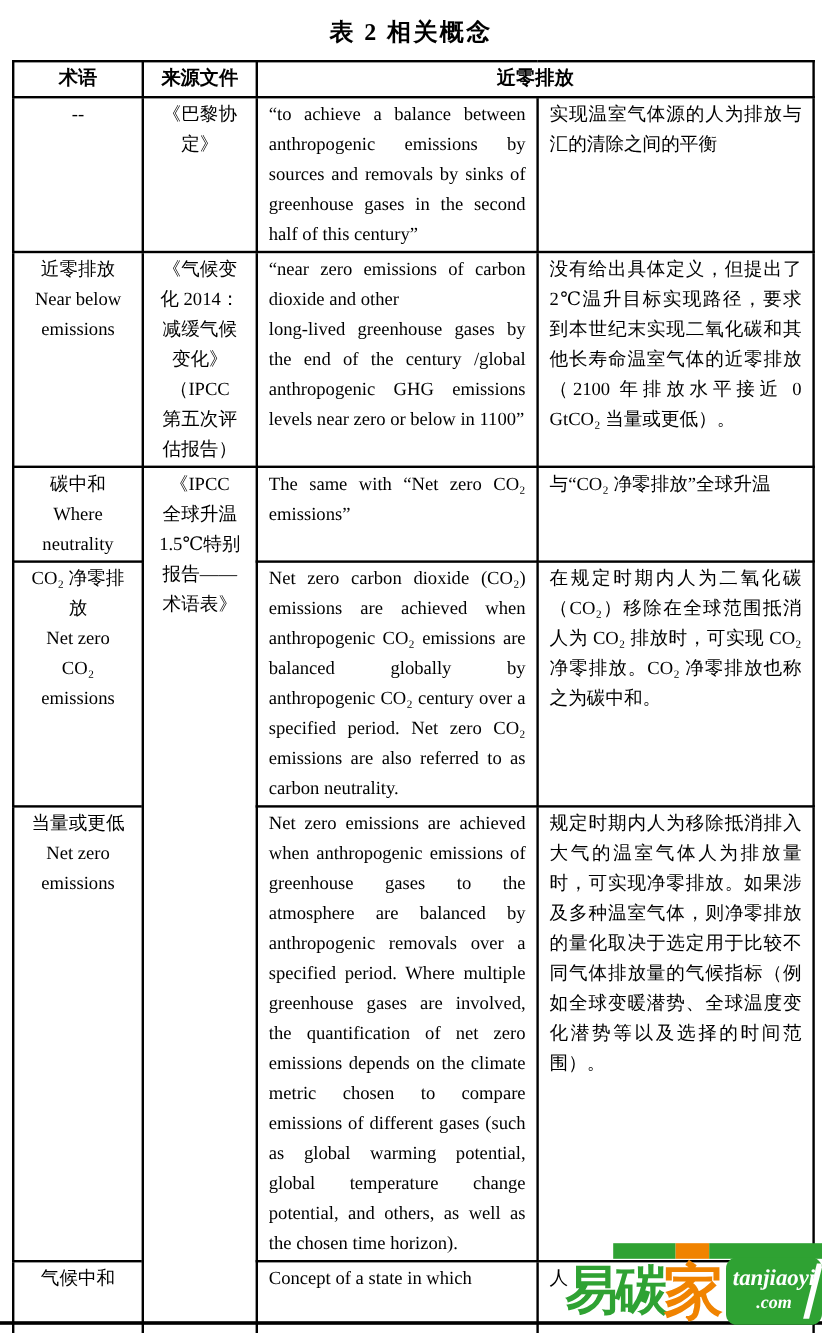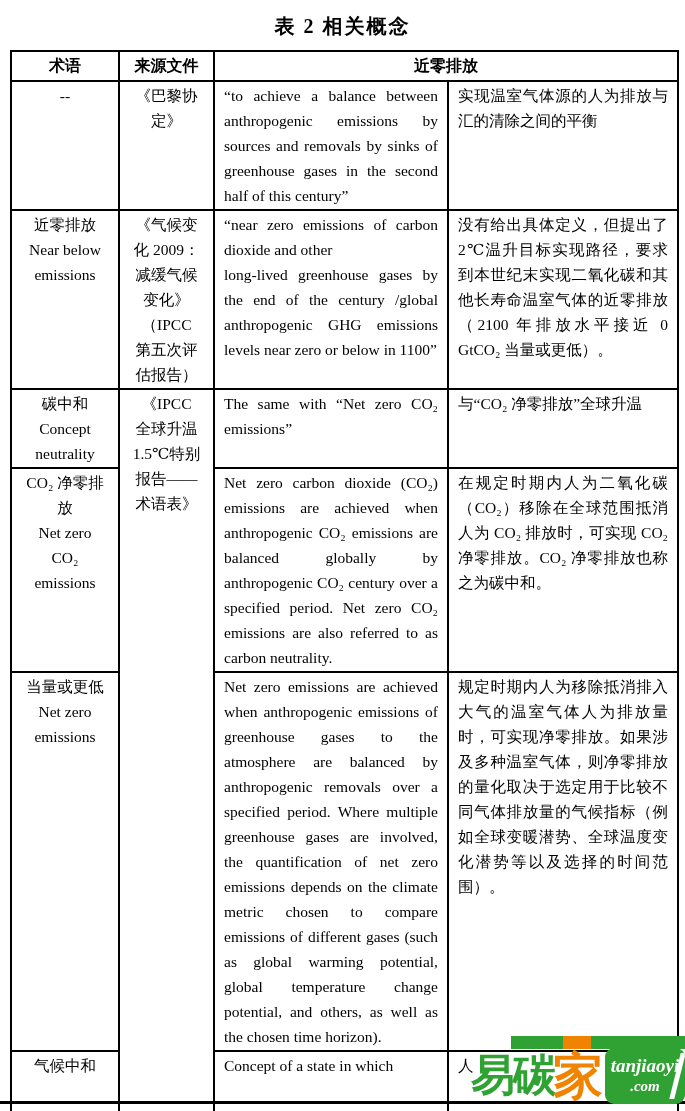--- a/index.html
+++ b/index.html
@@ -94,33 +94,33 @@
       <td class="source">《巴黎协
 定》</td>
       <td class="en">“to achieve a balance between anthropogenic emissions by sources and removals by sinks of greenhouse gases in the second half of this century”</td>
       <td class="zh">实现温室气体源的人为排放与汇的清除之间的平衡</td>
     </tr>
     <tr>
       <td class="term">近零排放
 Near below
 emissions</td>
       <td class="source">《气候变
-化 2009：
+化 2014：
 减缓气候
 变化》
 （IPCC
 第五次评
 估报告）</td>
       <td class="en">“near zero emissions of carbon dioxide and other
 long-lived greenhouse gases by the end of the century /global anthropogenic GHG emissions levels near zero or below in 1100”</td>
       <td class="zh">没有给出具体定义，但提出了 2℃温升目标实现路径，要求到本世纪末实现二氧化碳和其他长寿命温室气体的近零排放（2100 年排放水平接近 0 GtCO₂ 当量或更低）。</td>
     </tr>
     <tr>
       <td class="term">碳中和
-Concept
+Where
 neutrality</td>
       <td class="source" rowspan="4">《IPCC
 全球升温
 1.5℃特别
 报告——
 术语表》</td>
       <td class="en">The same with “Net zero CO₂ emissions”</td>
       <td class="zh">与“CO₂ 净零排放”全球升温</td>
     </tr>
     <tr>

